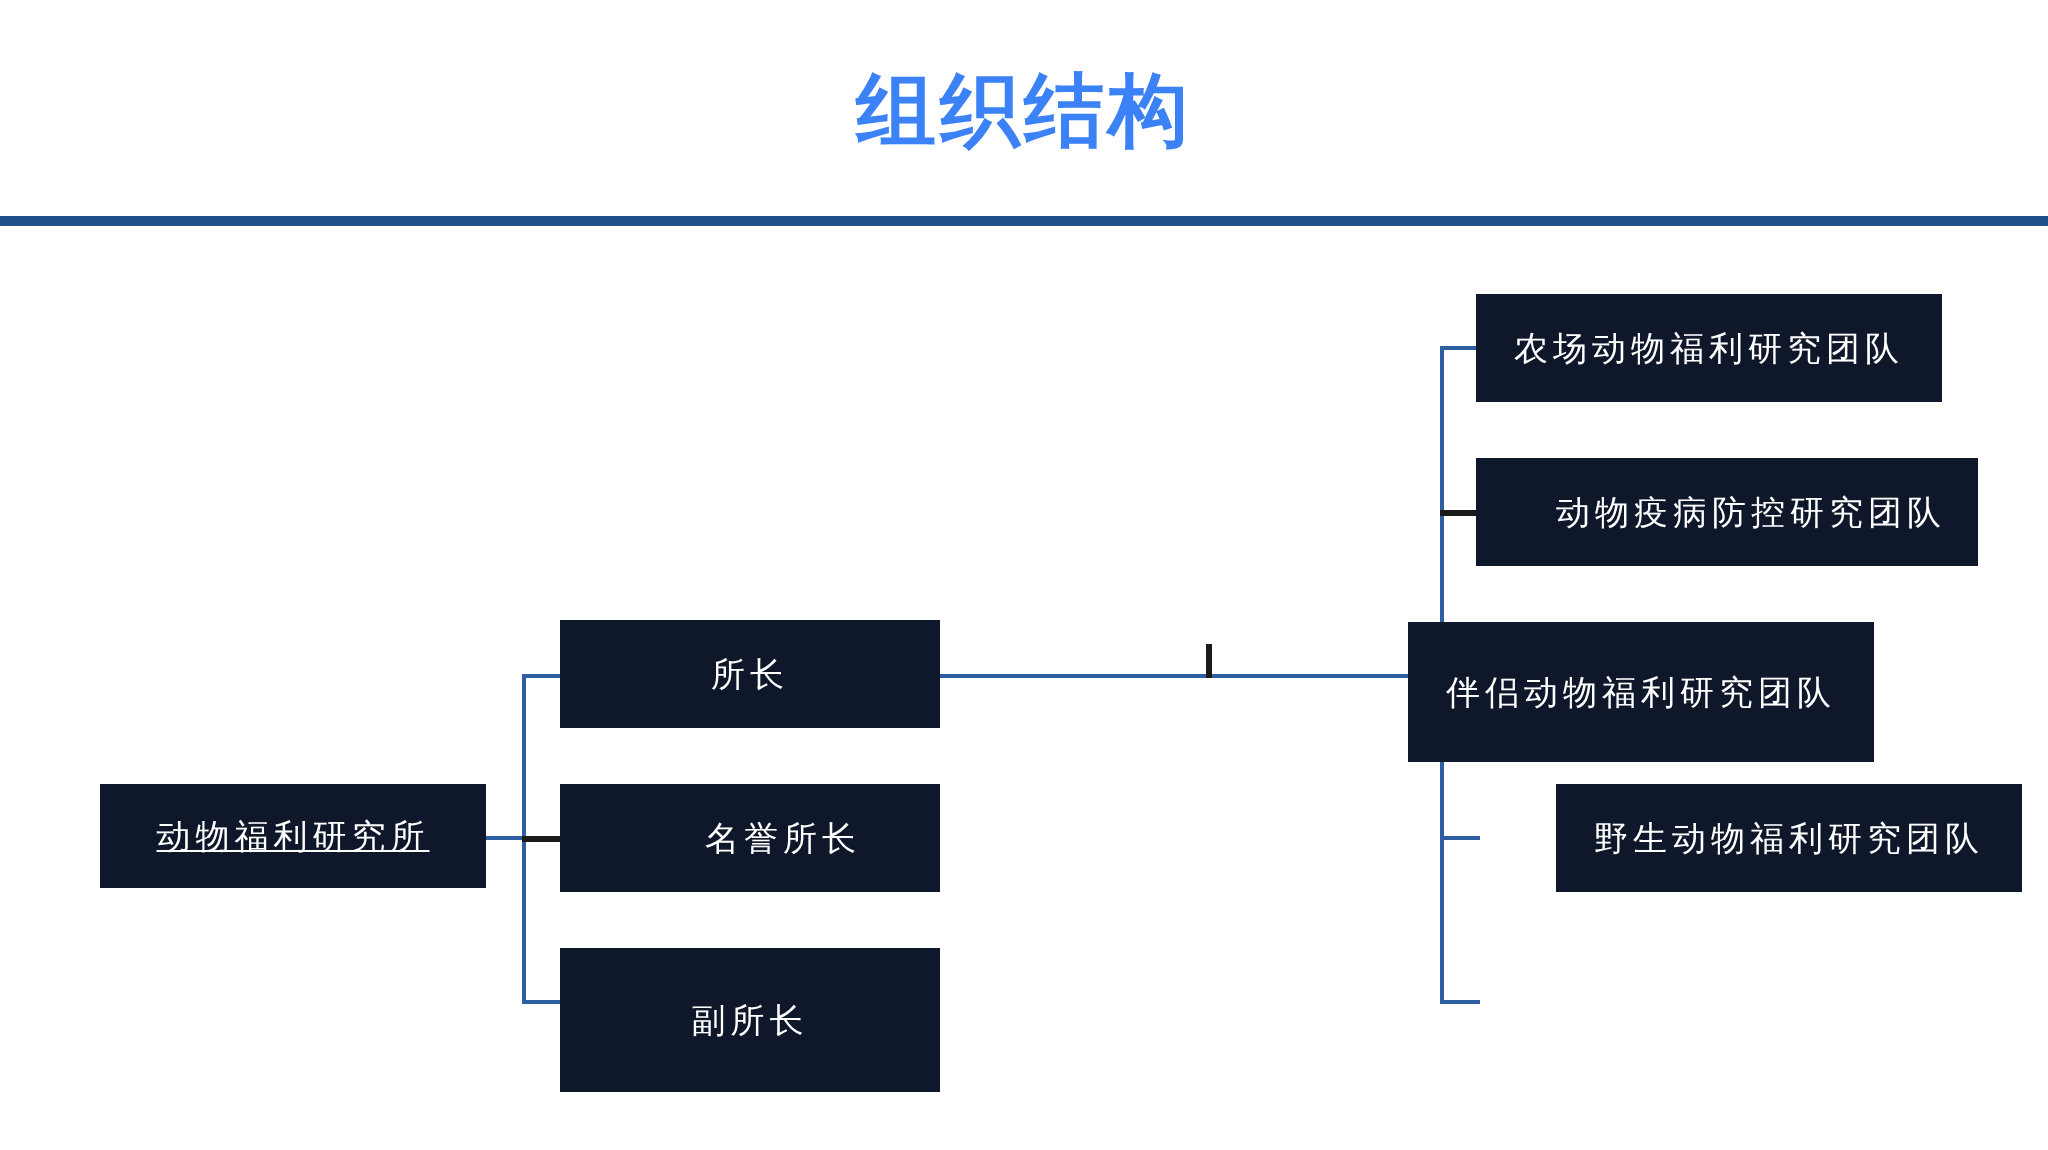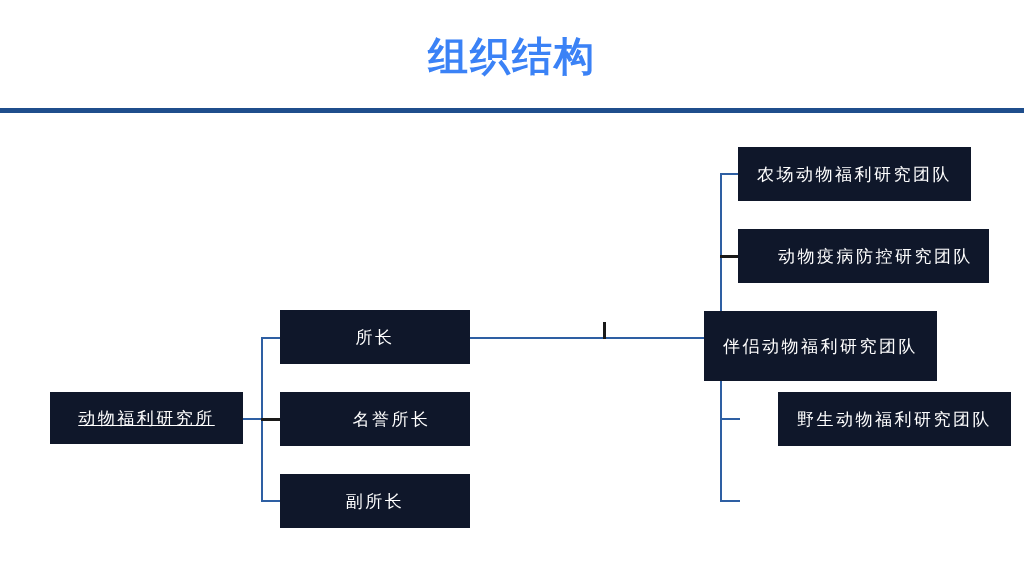--- a/index.html
+++ b/index.html
@@ -121,21 +121,21 @@
     <div class="conn-h" style="left:720px; top:418px; width:20px;"></div>
     <div class="conn-h" style="left:720px; top:500px; width:20px;"></div>
 
     <div class="node" style="left:50px; top:392px; width:193px; height:52px;text-decoration:underline;">动物福利研究所</div>
 
 
     <div class="node" style="left:280px; top:310px; width:190px; height:54px;">所长</div>
 
     <div class="node" style="left:280px; top:392px; width:190px; height:54px;padding-left:33px;">名誉所长</div>
 
-    <div class="node" style="left:280px; top:474px; width:190px; height:54px;">副所长</div>
+    <div class="node" style="left:280px; top:474px; width:190px; height:72px;">副所长</div>
 
     <div class="node" style="left:738px; top:147px; width:233px; height:54px;">农场动物福利研究团队</div>
 
     <div class="node" style="left:738px; top:229px; width:251px; height:54px;padding-left:24px;">动物疫病防控研究团队</div>
 
     <div class="node" style="left:704px; top:311px; width:233px; height:70px;">伴侣动物福利研究团队</div>
 
     <div class="node" style="left:738px; top:392px; width:233px; height:54px;margin-left:40px;">野生动物福利研究团队</div>
 
 

